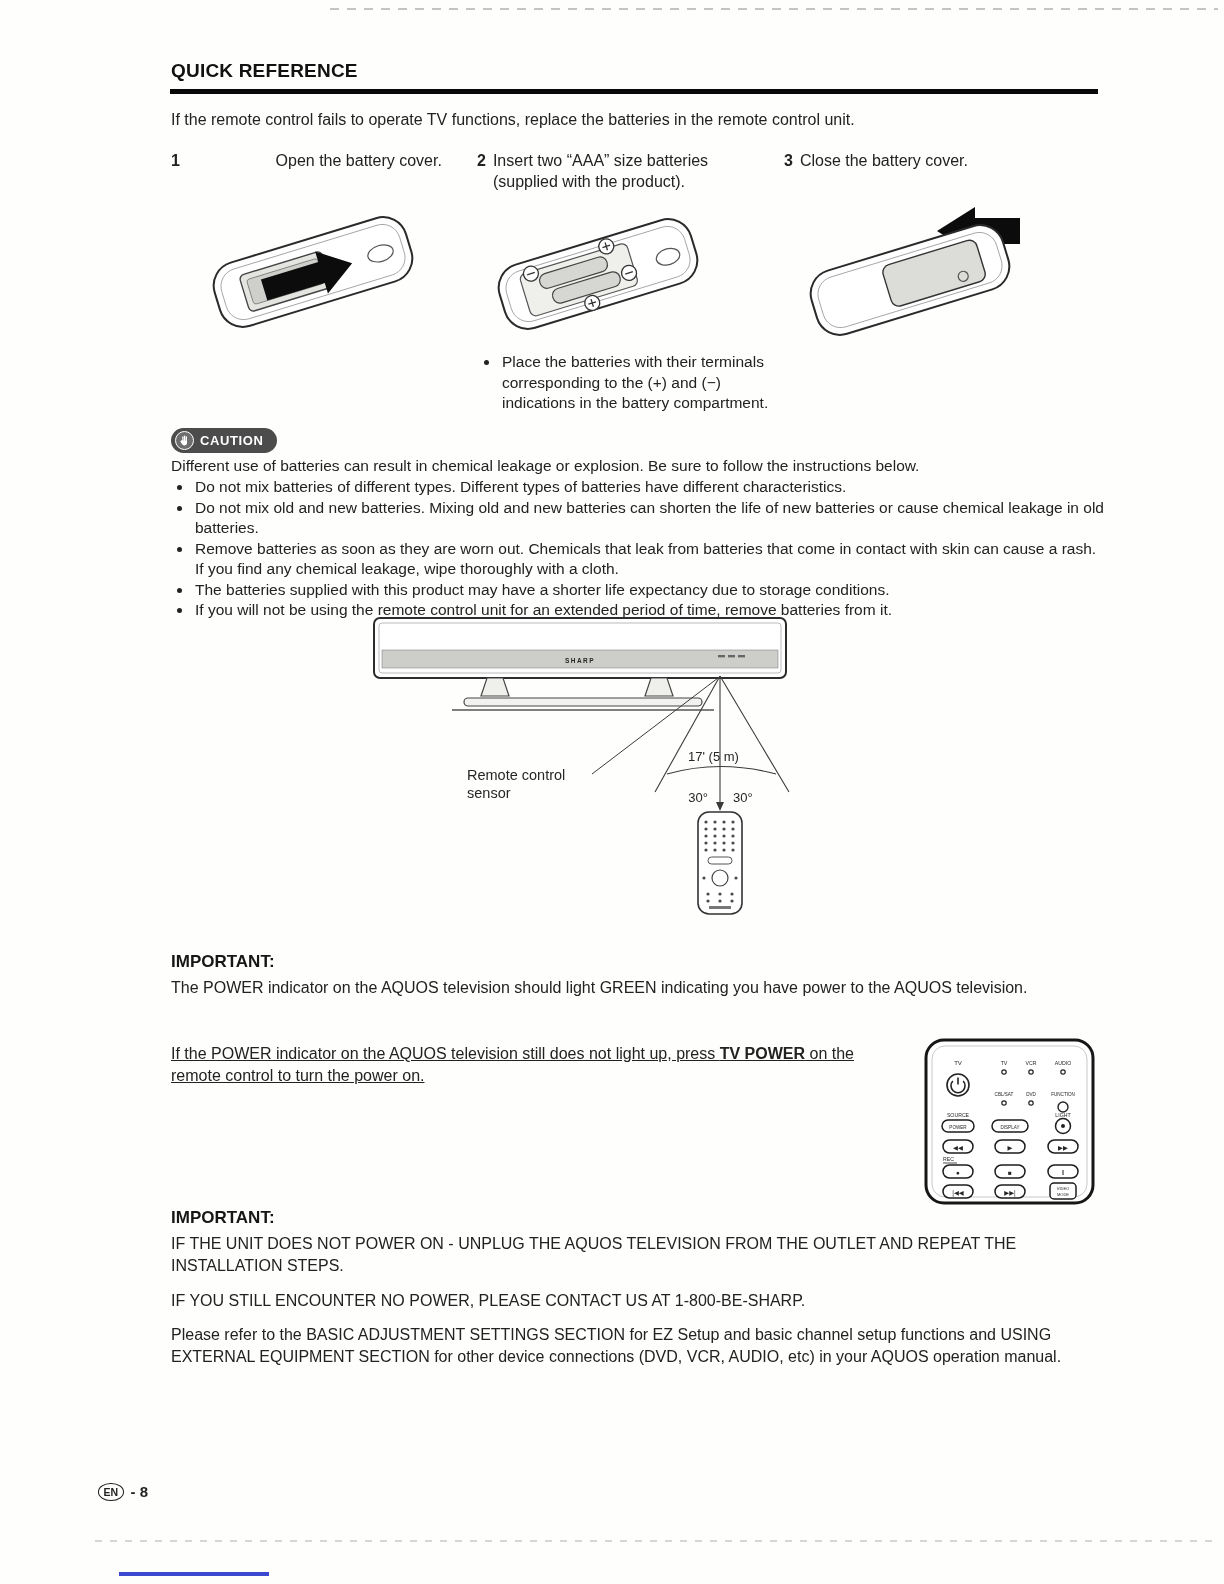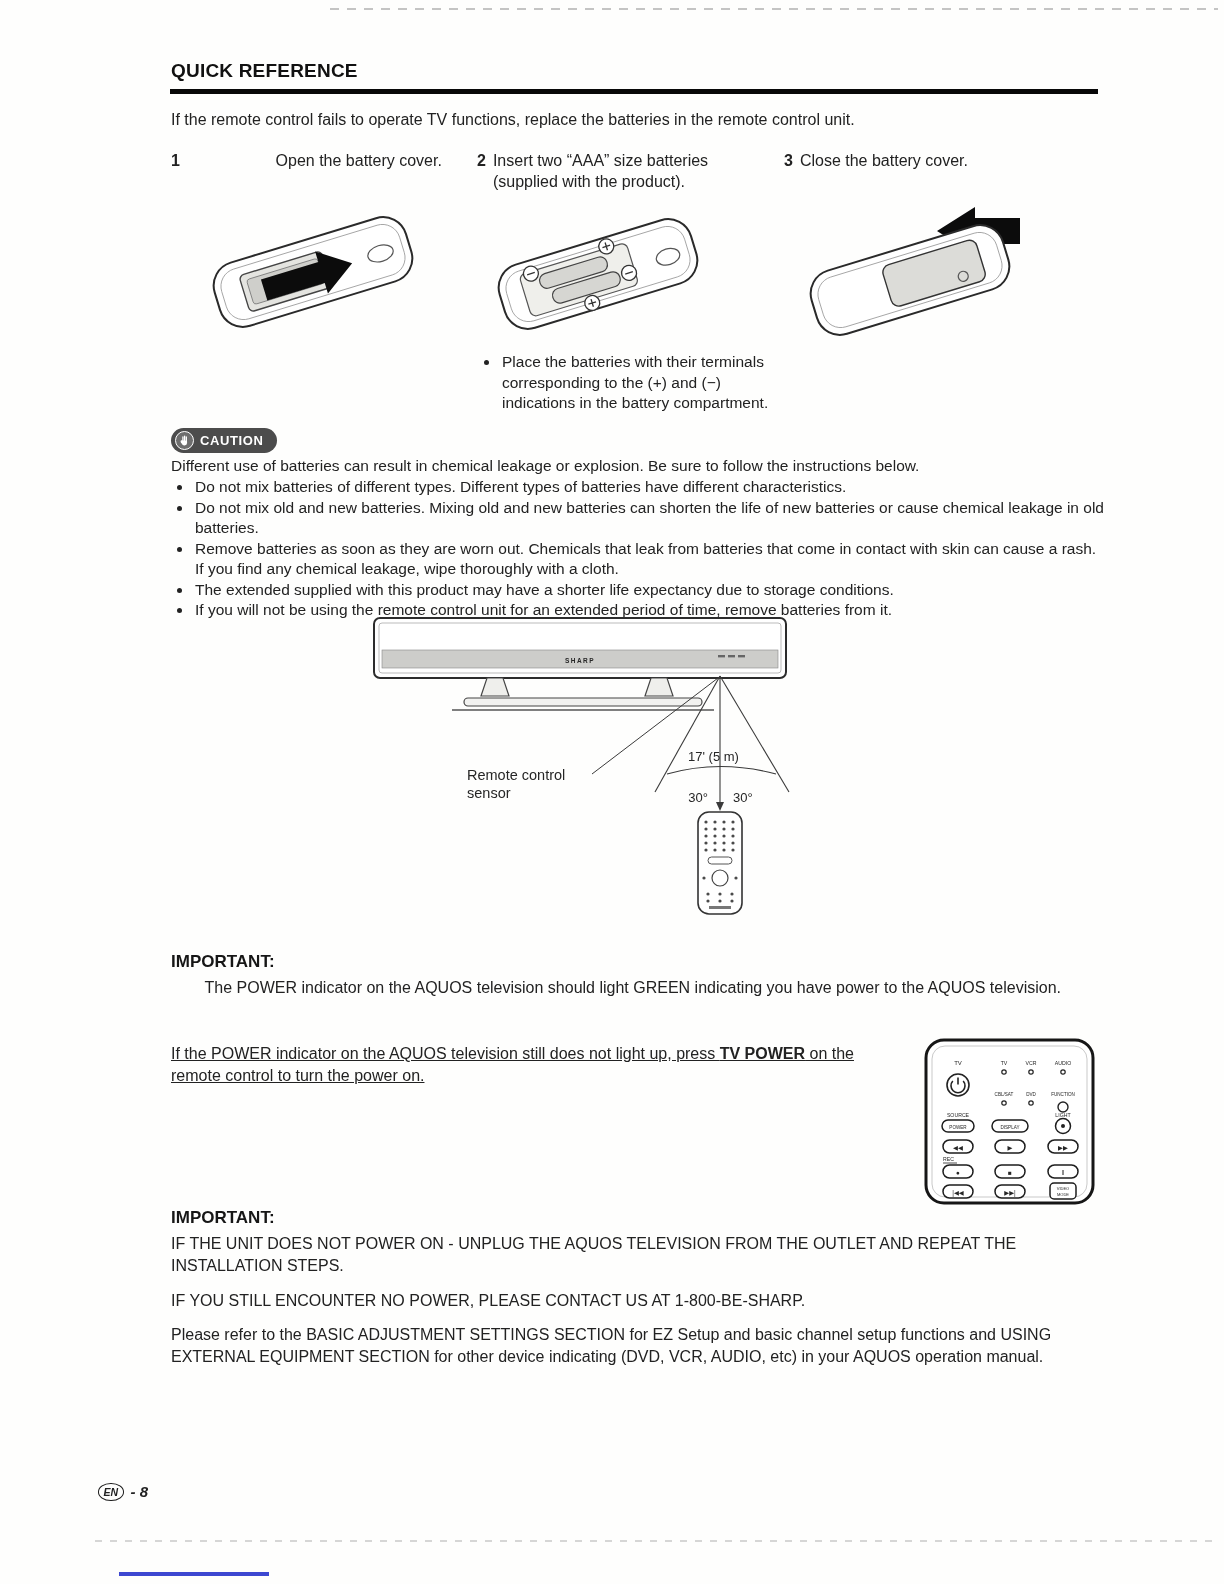--- a/index.html
+++ b/index.html
@@ -155,21 +155,21 @@
     </span>
     <span>CAUTION</span>
   </div>
 
   <p class="abs" style="left:171px; top:456px; width:950px; font-size:15.5px; line-height:20.5px;">Different use of batteries can result in chemical leakage or explosion. Be sure to follow the instructions below.</p>
 
   <ul class="abs caution-list" style="left:173px; top:477px; width:935px;">
     <li>Do not mix batteries of different types. Different types of batteries have different characteristics.</li>
     <li>Do not mix old and new batteries. Mixing old and new batteries can shorten the life of new batteries or cause chemical leakage in old batteries.</li>
     <li>Remove batteries as soon as they are worn out. Chemicals that leak from batteries that come in contact with skin can cause a rash. If you find any chemical leakage, wipe thoroughly with a cloth.</li>
-    <li>The extended supplied with this product may have a shorter life expectancy due to storage conditions.</li>
+    <li>The batteries supplied with this product may have a shorter life expectancy due to storage conditions.</li>
     <li>If you will not be using the remote control unit for an extended period of time, remove batteries from it.</li>
   </ul>
 
   <svg class="abs" style="left:352px; top:610px;" width="470" height="318" viewBox="0 0 470 318">
     <defs>
       <pattern id="grille" width="4" height="4" patternUnits="userSpaceOnUse">
         <rect width="4" height="4" fill="#e8e8e4"></rect>
         <path d="M0 1 H4 M0 3 H4" stroke="#999" stroke-width="0.7"></path>
       </pattern>
     </defs>
@@ -240,21 +240,21 @@
           <circle cx="380" cy="284" r="1.6"></circle>
         <circle cx="356" cy="291" r="1.6"></circle>
           <circle cx="368" cy="291" r="1.6"></circle>
           <circle cx="380" cy="291" r="1.6"></circle>
       </g>
       <rect x="357" y="296" width="22" height="3" fill="#777"></rect>
     </g>
   </svg>
 
   <h2 class="abs h-important" style="left:171px; top:952px;">IMPORTANT:</h2>
-  <p class="abs body" style="left:171px; top:977px; width:890px;text-align:right;">The POWER indicator on the AQUOS television should light GREEN indicating you have power to the AQUOS television.</p>
+  <p class="abs body" style="left:171px; top:977px; width:890px;">The POWER indicator on the AQUOS television should light GREEN indicating you have power to the AQUOS television.</p>
 
   <p class="abs body" style="left:171px; top:1043px; width:700px;text-decoration:underline;"><span>If the POWER indicator on the AQUOS television still does not light up, press </span><b>TV POWER</b><span> on the remote control to turn the power on.</span></p>
 
   <svg class="abs" style="left:924px; top:1038px;" width="172" height="168" viewBox="0 0 172 168">
     <rect x="2" y="2" width="167" height="163" rx="18" fill="#fff" stroke="#161616" stroke-width="3"></rect>
     <rect x="8" y="8" width="155" height="151" rx="13" fill="none" stroke="#bbb" stroke-width="0.8"></rect>
 
     <text x="34" y="27" class="rl6" text-anchor="middle">TV</text>
     <text x="80" y="27" class="rl5" text-anchor="middle">TV</text>
     <text x="107" y="27" class="rl5" text-anchor="middle">VCR</text>
@@ -308,23 +308,23 @@
     <rect x="71" y="147" width="30" height="13" rx="6.5" class="btn"></rect>
     <text x="86" y="156.5" class="glyph" text-anchor="middle">▶▶|</text>
     <rect x="126" y="145" width="26" height="16" rx="4" class="btn"></rect>
     <text x="139" y="151.5" class="rl38" text-anchor="middle">VIDEO</text>
     <text x="139" y="158" class="rl38" text-anchor="middle">MODE</text>
   </svg>
 
   <h2 class="abs h-important" style="left:171px; top:1208px;">IMPORTANT:</h2>
   <p class="abs body" style="left:171px; top:1233px; width:905px;">IF THE UNIT DOES NOT POWER ON - UNPLUG THE AQUOS TELEVISION FROM THE OUTLET AND REPEAT THE INSTALLATION STEPS.</p>
   <p class="abs body" style="left:171px; top:1290px; width:905px;">IF YOU STILL ENCOUNTER NO POWER, PLEASE CONTACT US AT 1-800-BE-SHARP.</p>
-  <p class="abs body" style="left:171px; top:1324px; width:900px;">Please refer to the BASIC ADJUSTMENT SETTINGS SECTION for EZ Setup and basic channel setup functions and USING EXTERNAL EQUIPMENT SECTION for other device indicating (DVD, VCR, AUDIO, etc) in your AQUOS operation manual.</p>
-
-  <div class="abs footer" style="left:98px; top:1483px;font-style:italic;">
+  <p class="abs body" style="left:171px; top:1324px; width:900px;">Please refer to the BASIC ADJUSTMENT SETTINGS SECTION for EZ Setup and basic channel setup functions and USING EXTERNAL EQUIPMENT SECTION for other device connections (DVD, VCR, AUDIO, etc) in your AQUOS operation manual.</p>
+
+  <div class="abs footer" style="left:98px; top:1483px;">
     <span class="lang-badge">EN</span>
     <span class="page-num">- 8</span>
   </div>
 
   <div class="abs artifact-bottom"></div>
   <div class="abs artifact-blue"></div>
 
 </div>
 
 </body></html>

